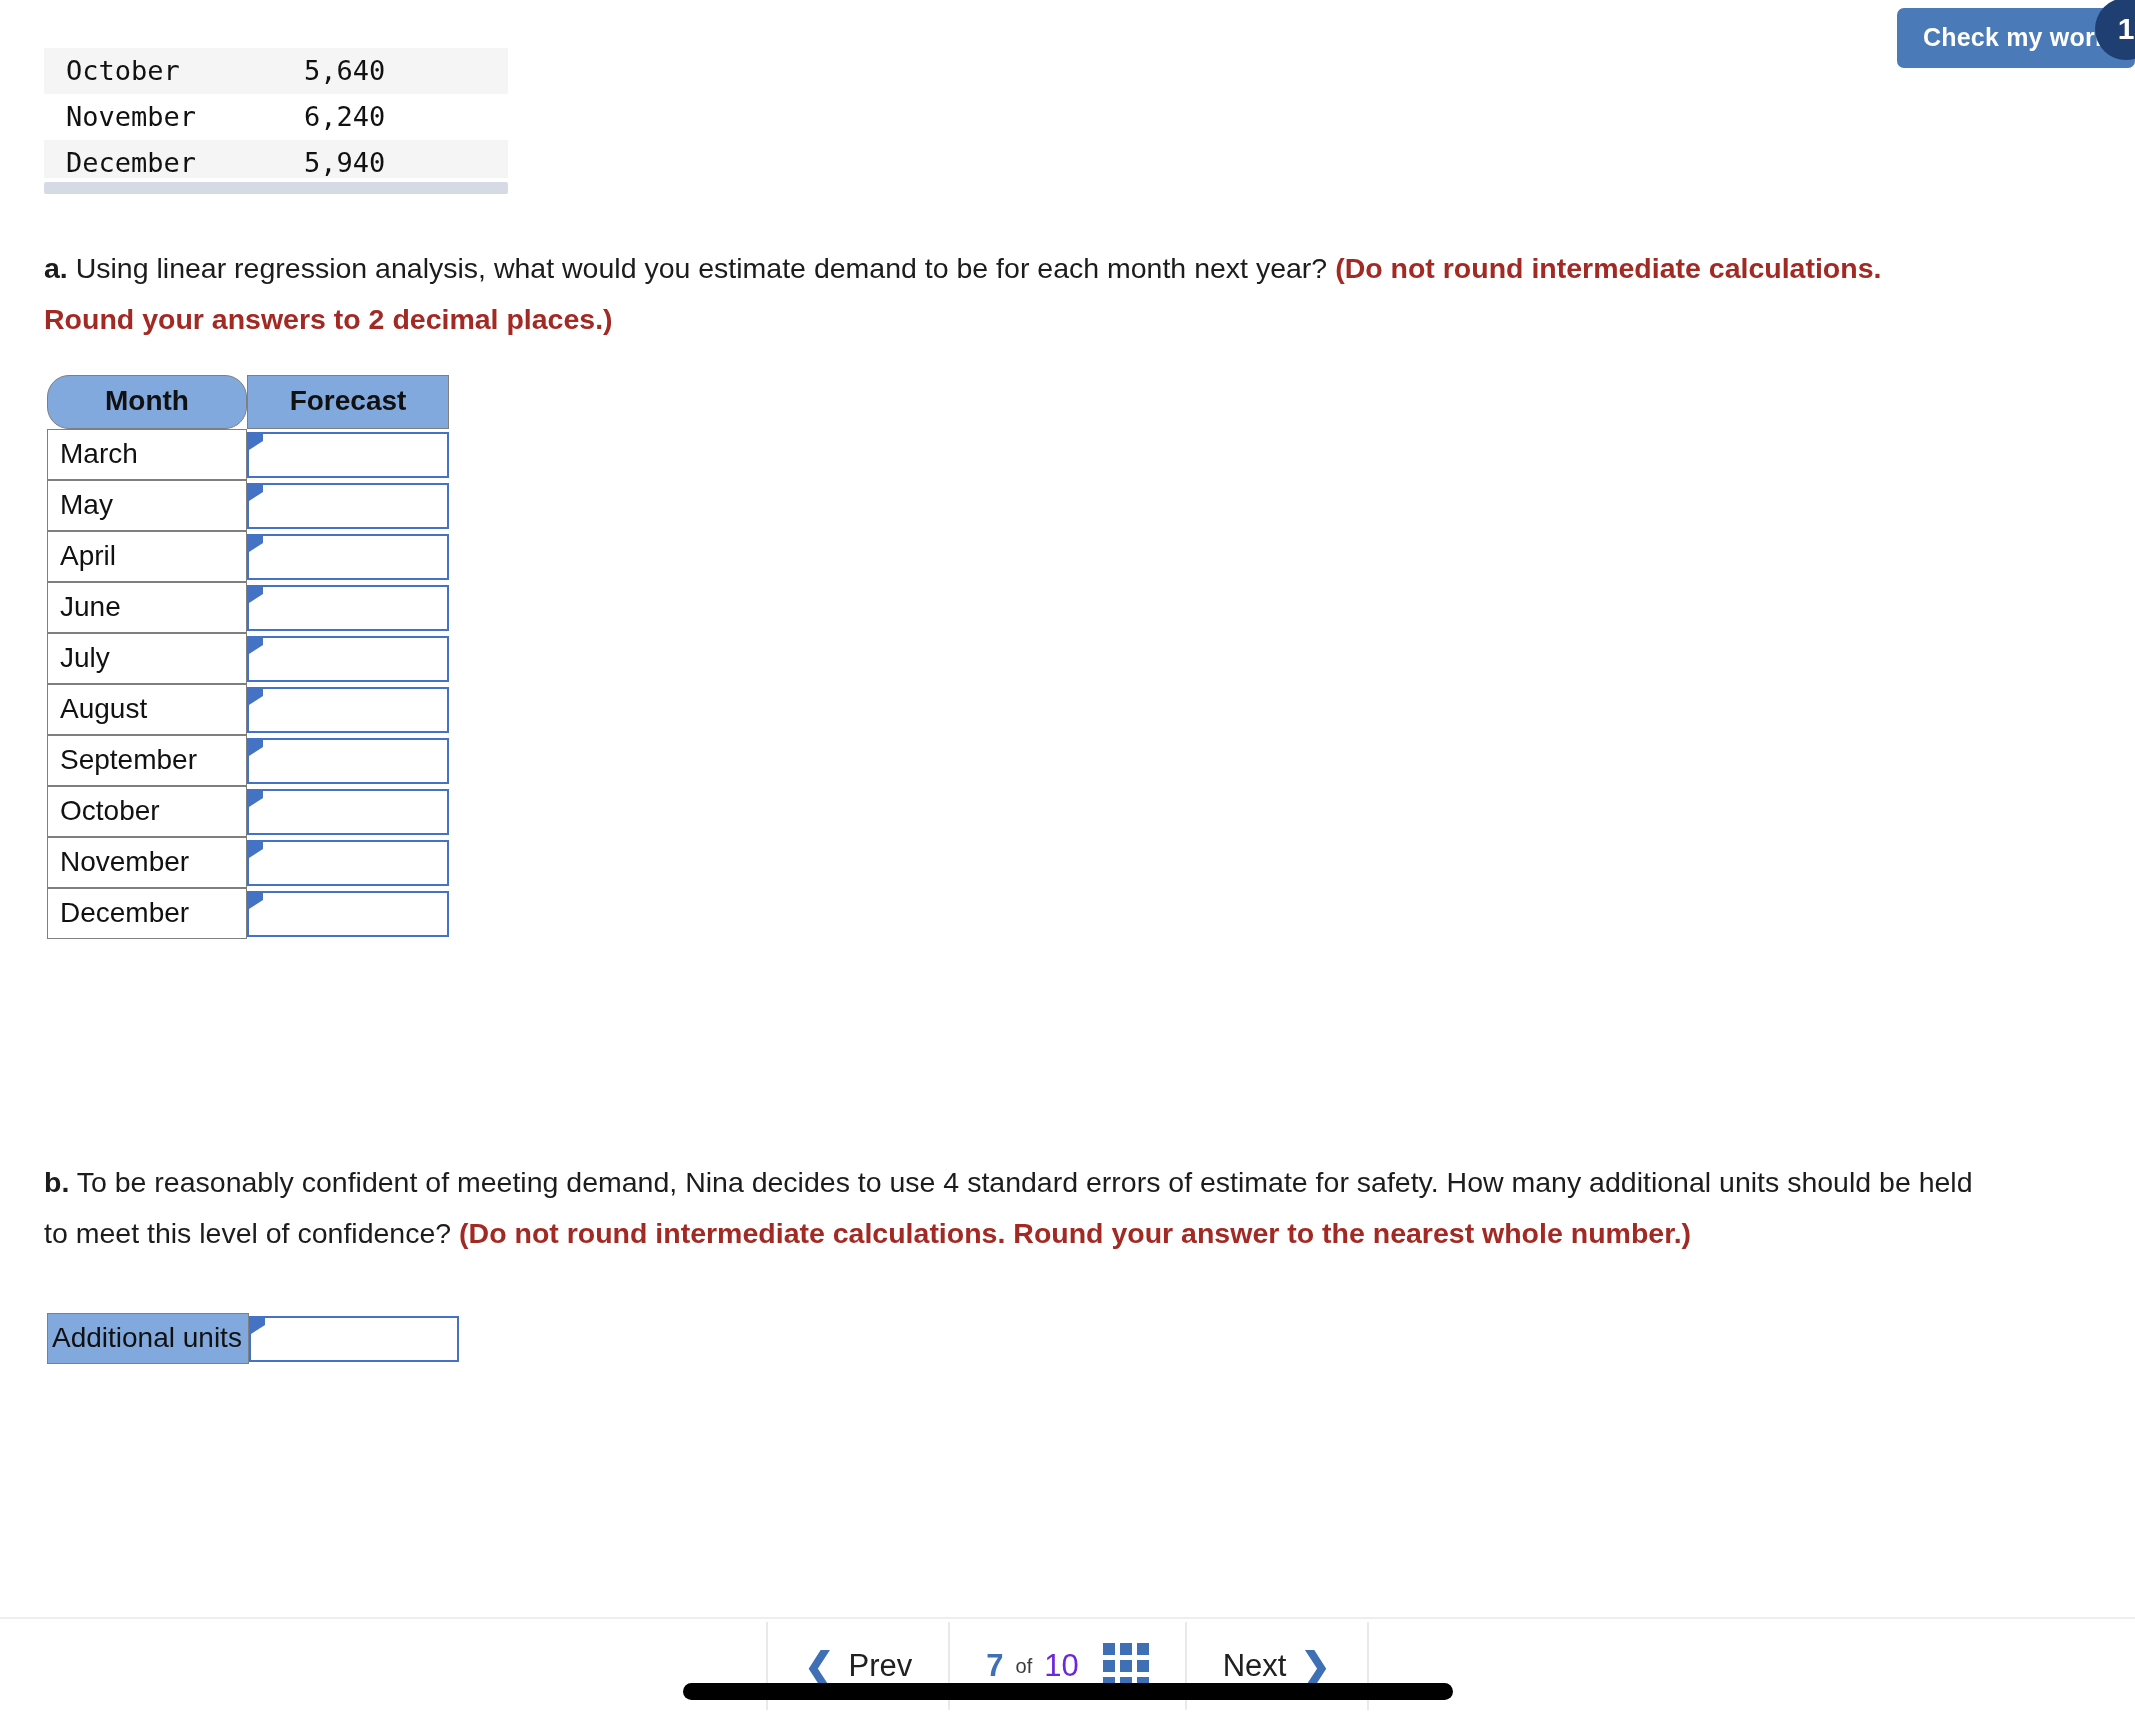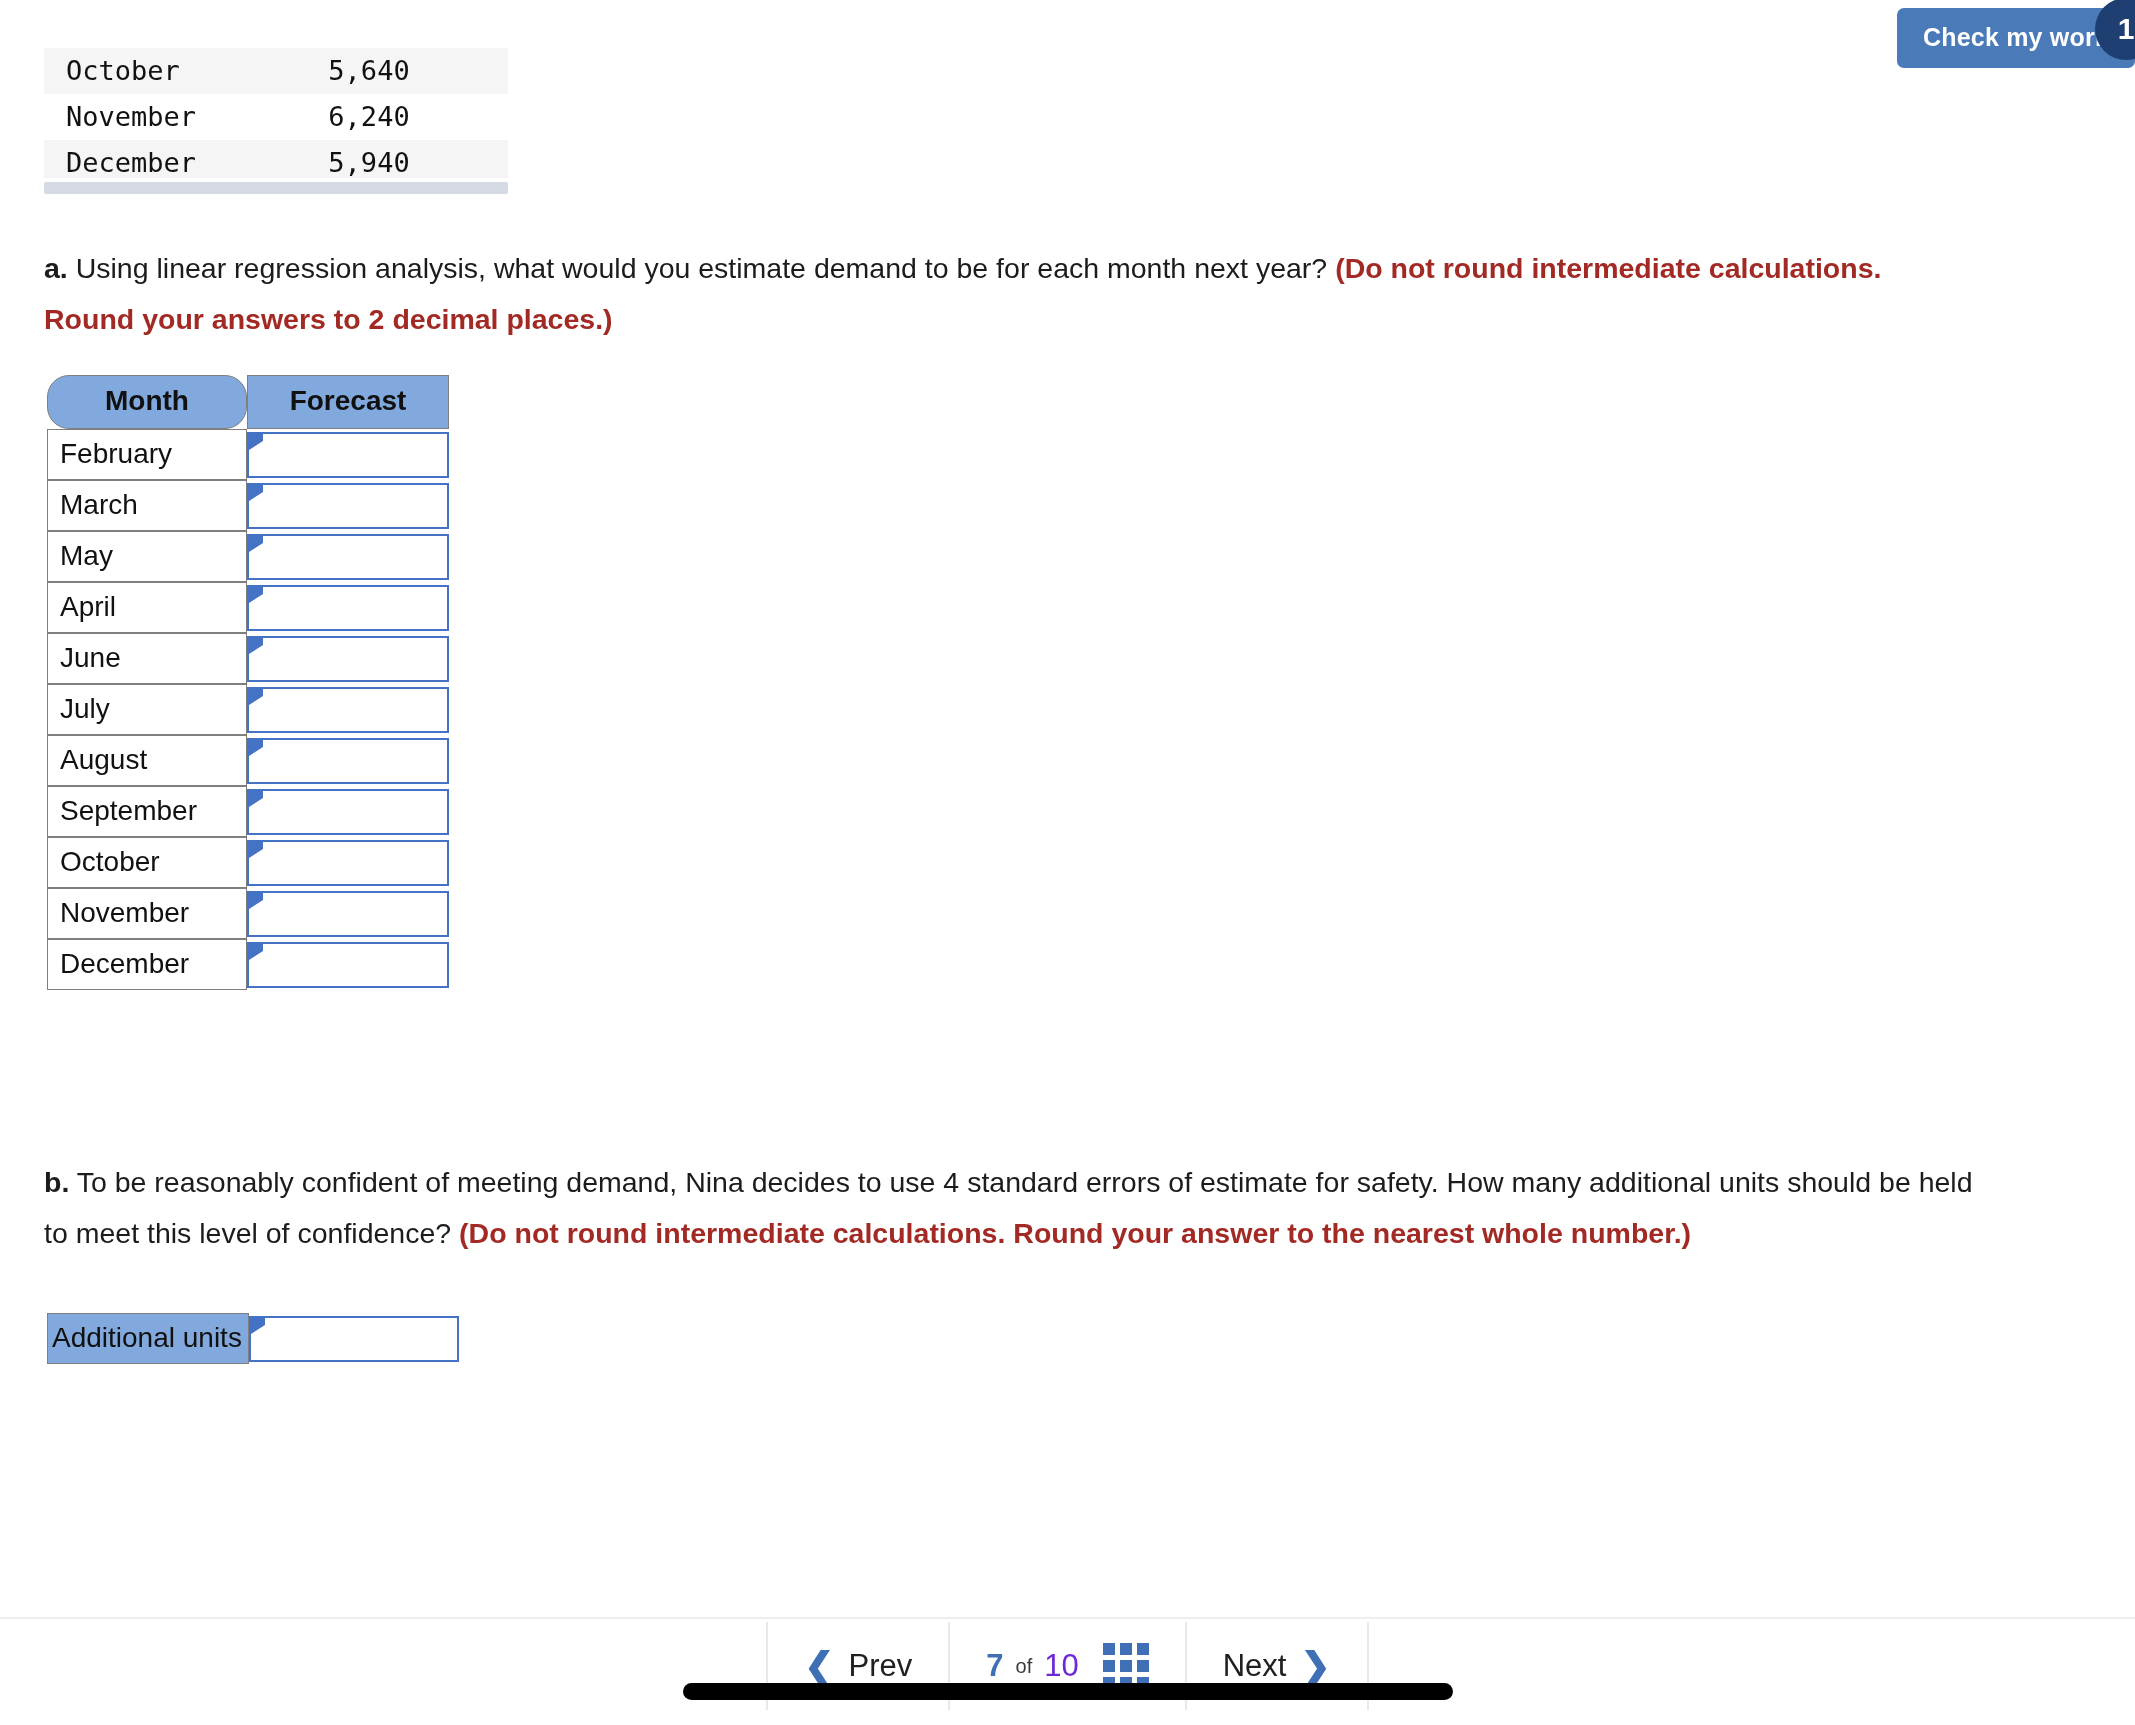--- a/index.html
+++ b/index.html
@@ -75,21 +75,21 @@
     color: #111111;
     table-layout: fixed;
   }
   table.demand-table td {
     padding: 7px 10px 8px 10px;
     border: none;
     white-space: nowrap;
   }
   table.demand-table tr.shade td { background: #f5f5f5; }
   table.demand-table td.m { width: 250px; text-align: left; padding-left: 22px; }
-  table.demand-table td.v { width: 214px; text-align: center; padding-right: 74px; margin-top: 28px; }
+  table.demand-table td.v { width: 214px; text-align: left; padding-right: 74px; margin-top: 28px; }
 
   .hscrollbar {
     position: absolute;
     left: 44px;
     top: 182px;
     width: 464px;
     height: 12px;
     background: #d5dae4;
     border-radius: 2px;
     cursor: pointer;
@@ -293,27 +293,20 @@
   </div>
 
   <table class="ans-table" id="forecast-table">
     <thead>
       <tr>
         <th class="c-month">Month</th>
         <th class="c-forecast">Forecast</th>
       </tr>
     </thead>
     <tbody id="forecast-body">
-        <tr>
-          <td class="mon">February</td>
-          <td class="inp">
-            <span class="flag"></span>
-            <input type="text" class="cellinput" value="" style="">
-          </td>
-        </tr>
         <tr>
           <td class="mon">March</td>
           <td class="inp">
             <span class="flag"></span>
             <input type="text" class="cellinput" value="" style="">
           </td>
         </tr>
         <tr>
           <td class="mon">May</td>
           <td class="inp">

